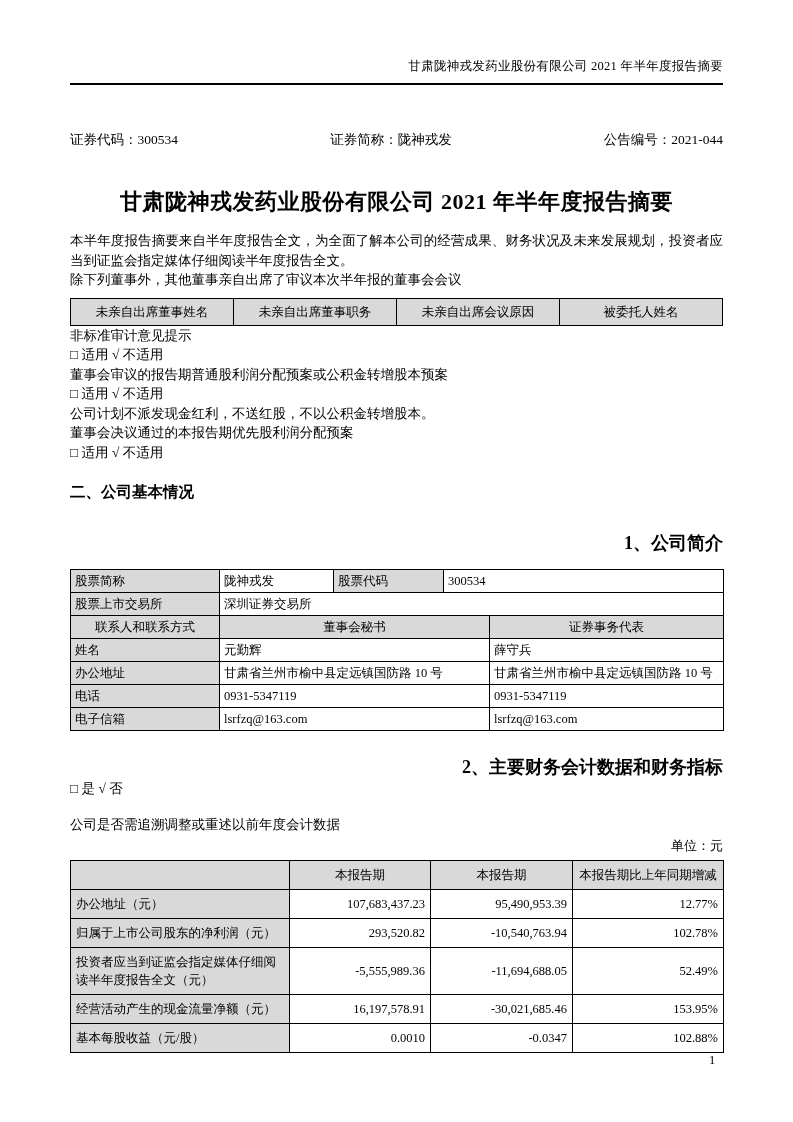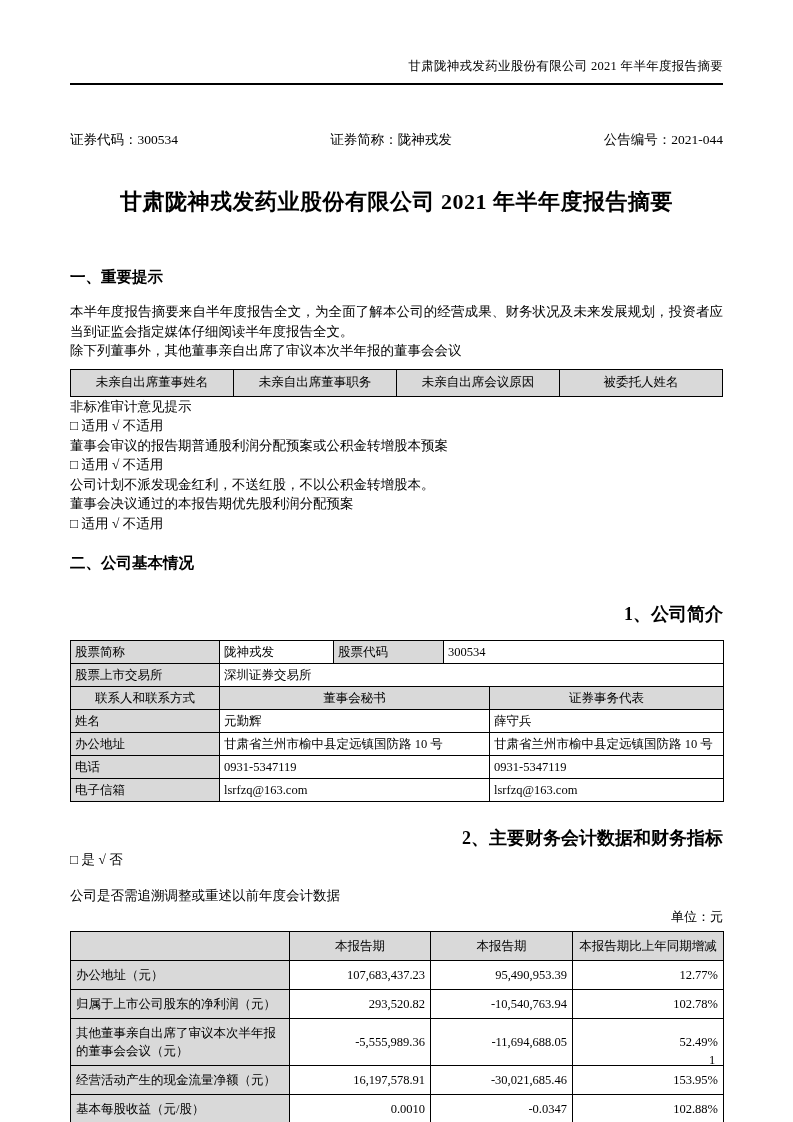--- a/index.html
+++ b/index.html
@@ -21,21 +21,21 @@
   .line{font-size:13.5px;line-height:19.5px;}
   table{border-collapse:collapse;table-layout:fixed;width:653px;}
   td{border:1px solid #000;font-size:12.5px;line-height:18px;padding:2px 4px;
      overflow:hidden;vertical-align:middle;}
   .tbl-outer{border:1.5px solid #000;}
   .shade{background:#d9d9d9;}
   .c{text-align:center;}
   .r{text-align:right;}
   .nowrap{white-space:nowrap;}
   .attendance{margin-top:8px;}
-  .attendance td{padding:4px 8px;font-family:Liberation Mono, monospace;}
+  .attendance td{padding:4px 8px;}
   .profile{margin-top:14px;}
   .fin{margin-top:5px;}
   .fin td{padding:5px 5px;}
   .unit-line{margin-top:3px;text-align:right;font-size:13px;}
   .gap-lines{}
   .page-num{position:absolute;left:709px;top:1053px;font-size:12.5px;}
 </style>
 </head>
 <body>
 
@@ -45,21 +45,20 @@
     <div class="running-title">甘肃陇神戎发药业股份有限公司 2021 年半年度报告摘要</div>
 
     <div class="info-row">
       <span>证券代码：300534</span>
       <span>证券简称：陇神戎发</span>
       <span>公告编号：2021-044</span>
     </div>
 
     <div class="main-title">甘肃陇神戎发药业股份有限公司 2021 年半年度报告摘要</div>
 
-    <div class="h-major">一、重要提示</div>
 
     <div class="para">本半年度报告摘要来自半年度报告全文，为全面了解本公司的经营成果、财务状况及未来发展规划，投资者应当到证监会指定媒体仔细阅读半年度报告全文。</div>
     <div class="line">除下列董事外，其他董事亲自出席了审议本次半年报的董事会会议</div>
 
     <table class="attendance tbl-outer">
       <tbody>
           <tr>
         <td class="shade c" style="width:25%">未亲自出席董事姓名</td>
         <td class="shade c" style="width:25%">未亲自出席董事职务</td>
         <td class="shade c" style="width:25%">未亲自出席会议原因</td>
@@ -156,21 +155,21 @@
         <td class="r">95,490,953.39</td>
         <td class="r">12.77%</td>
       </tr>
       <tr>
         <td class="shade">归属于上市公司股东的净利润（元）</td>
         <td class="r">293,520.82</td>
         <td class="r">-10,540,763.94</td>
         <td class="r">102.78%</td>
       </tr>
       <tr>
-        <td class="shade">其他董事亲自出席了审议本次半年报的董事会会议（元）</td>
+        <td class="shade">投资者应当到证监会指定媒体仔细阅读半年度报告全文（元）</td>
         <td class="r">-5,555,989.36</td>
         <td class="r">-11,694,688.05</td>
         <td class="r">52.49%</td>
       </tr>
       <tr>
         <td class="shade">经营活动产生的现金流量净额（元）</td>
         <td class="r">16,197,578.91</td>
         <td class="r">-30,021,685.46</td>
         <td class="r">153.95%</td>
       </tr>

